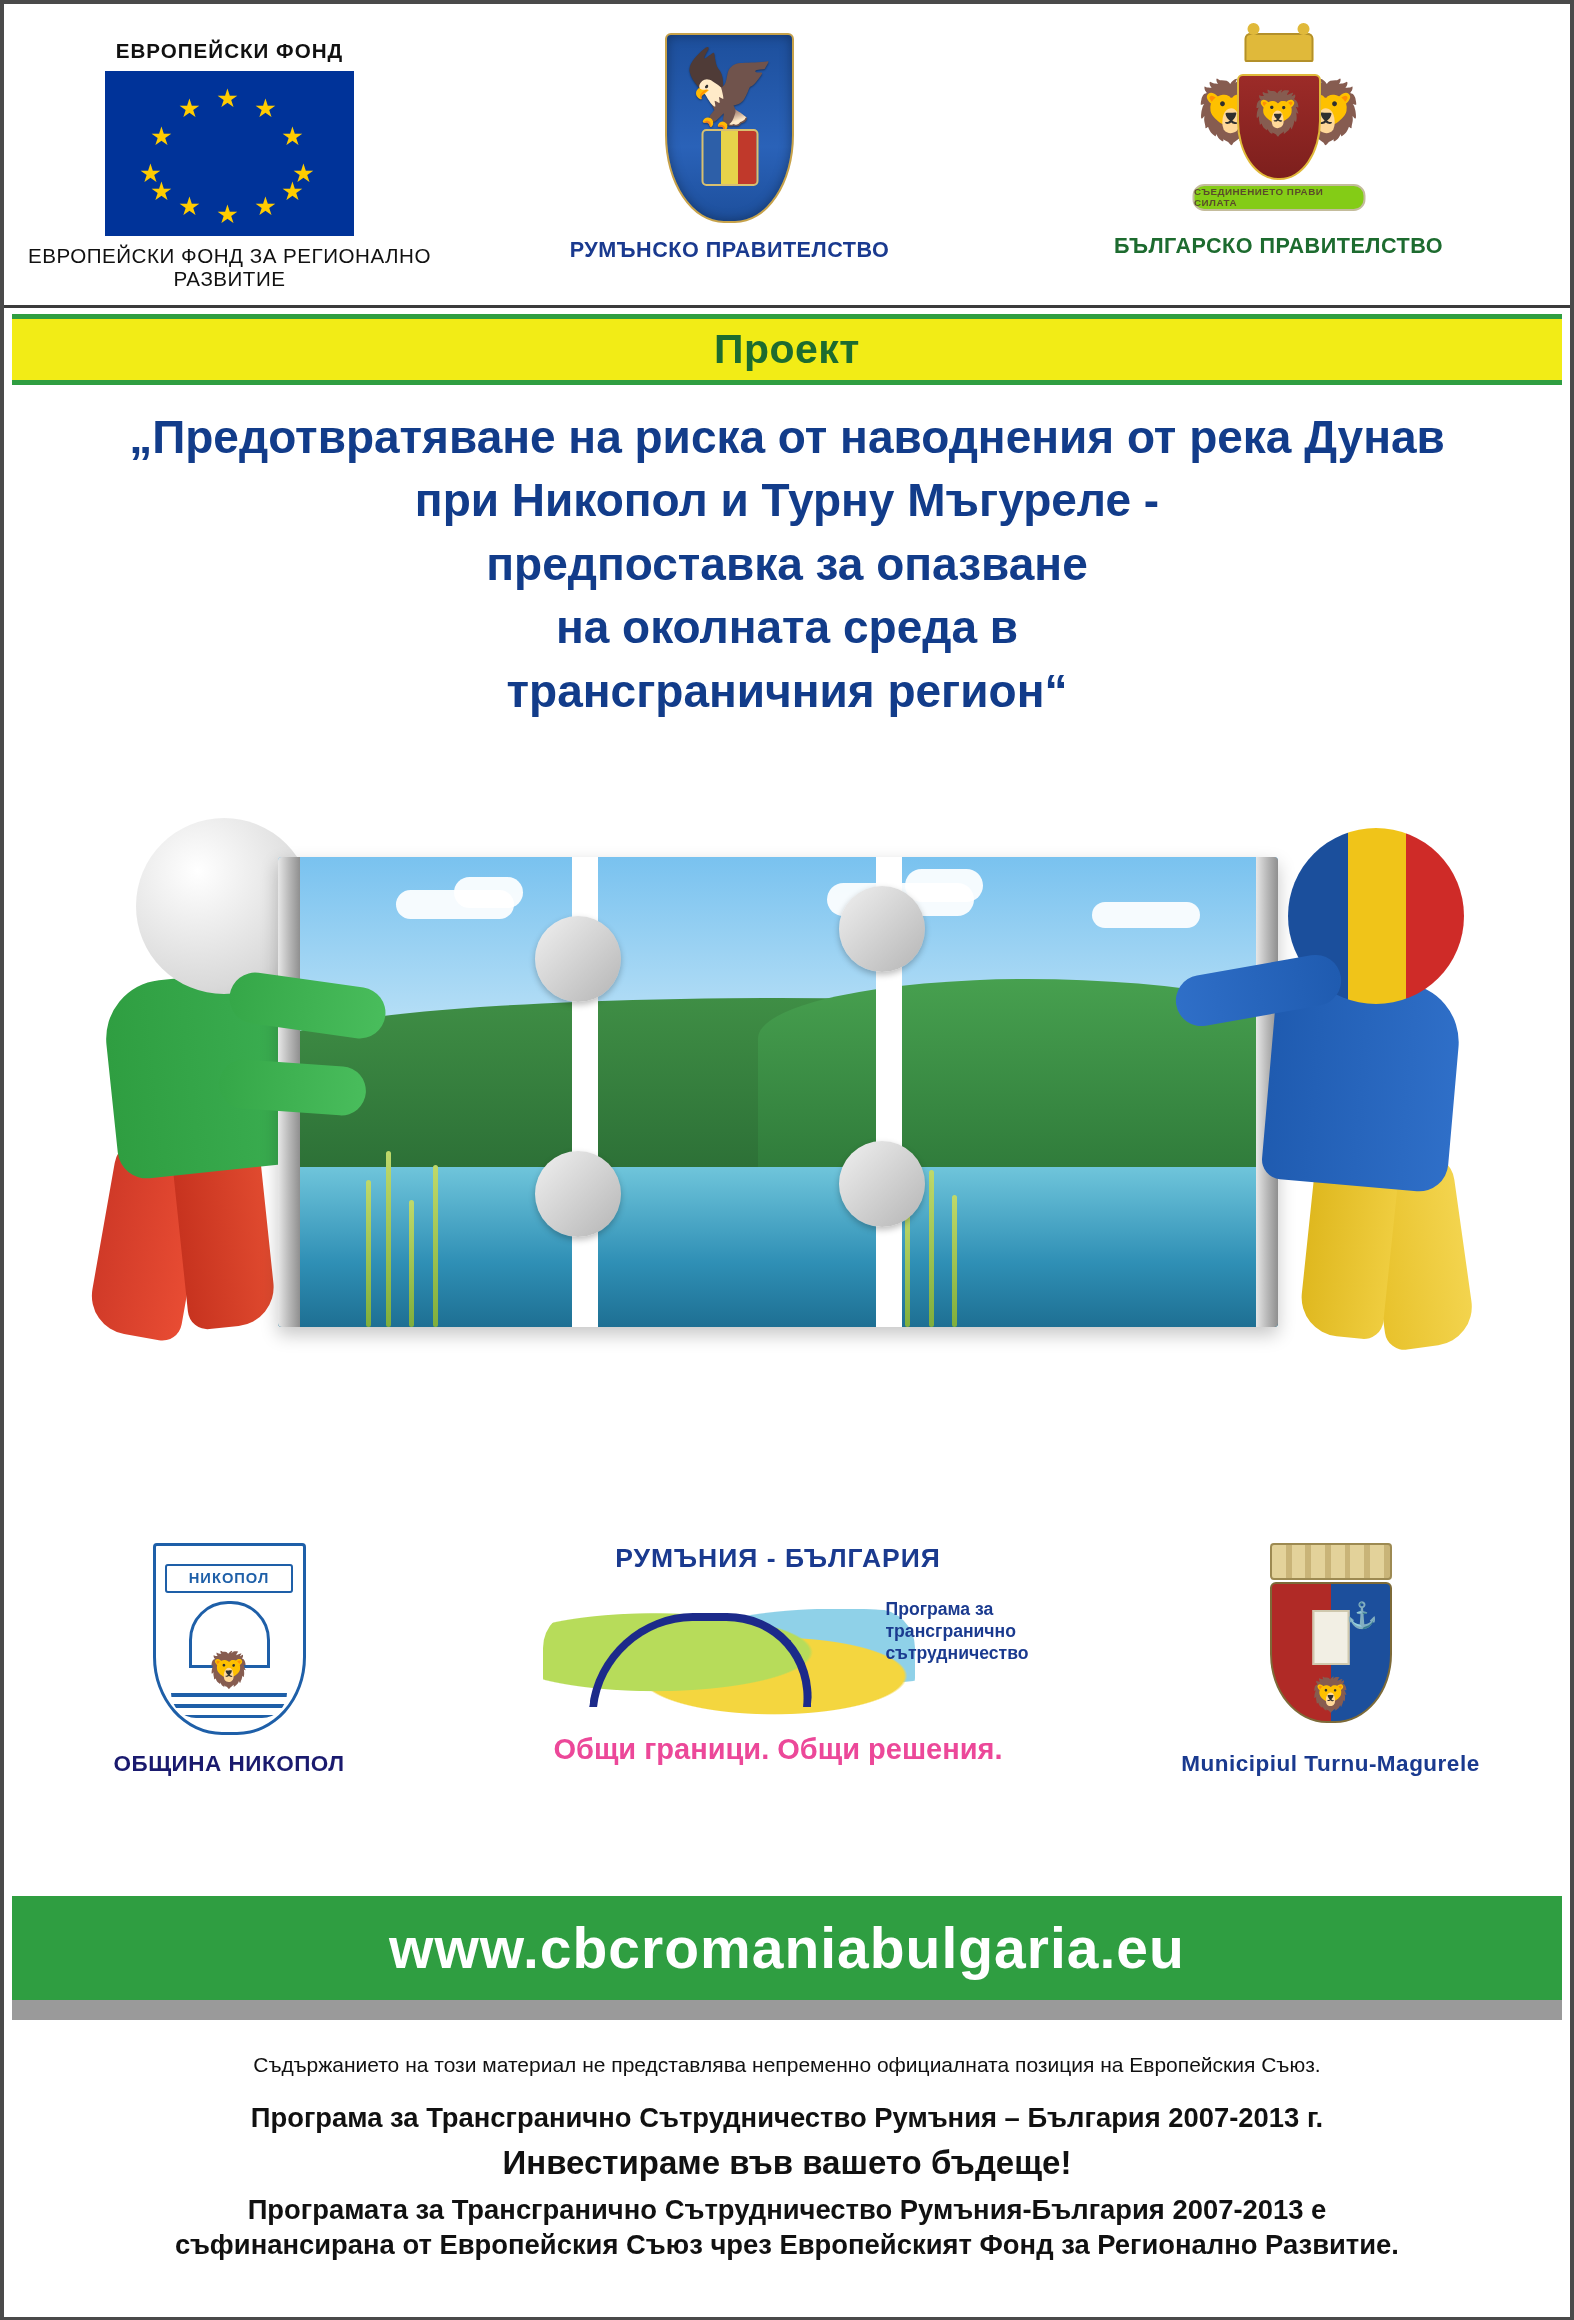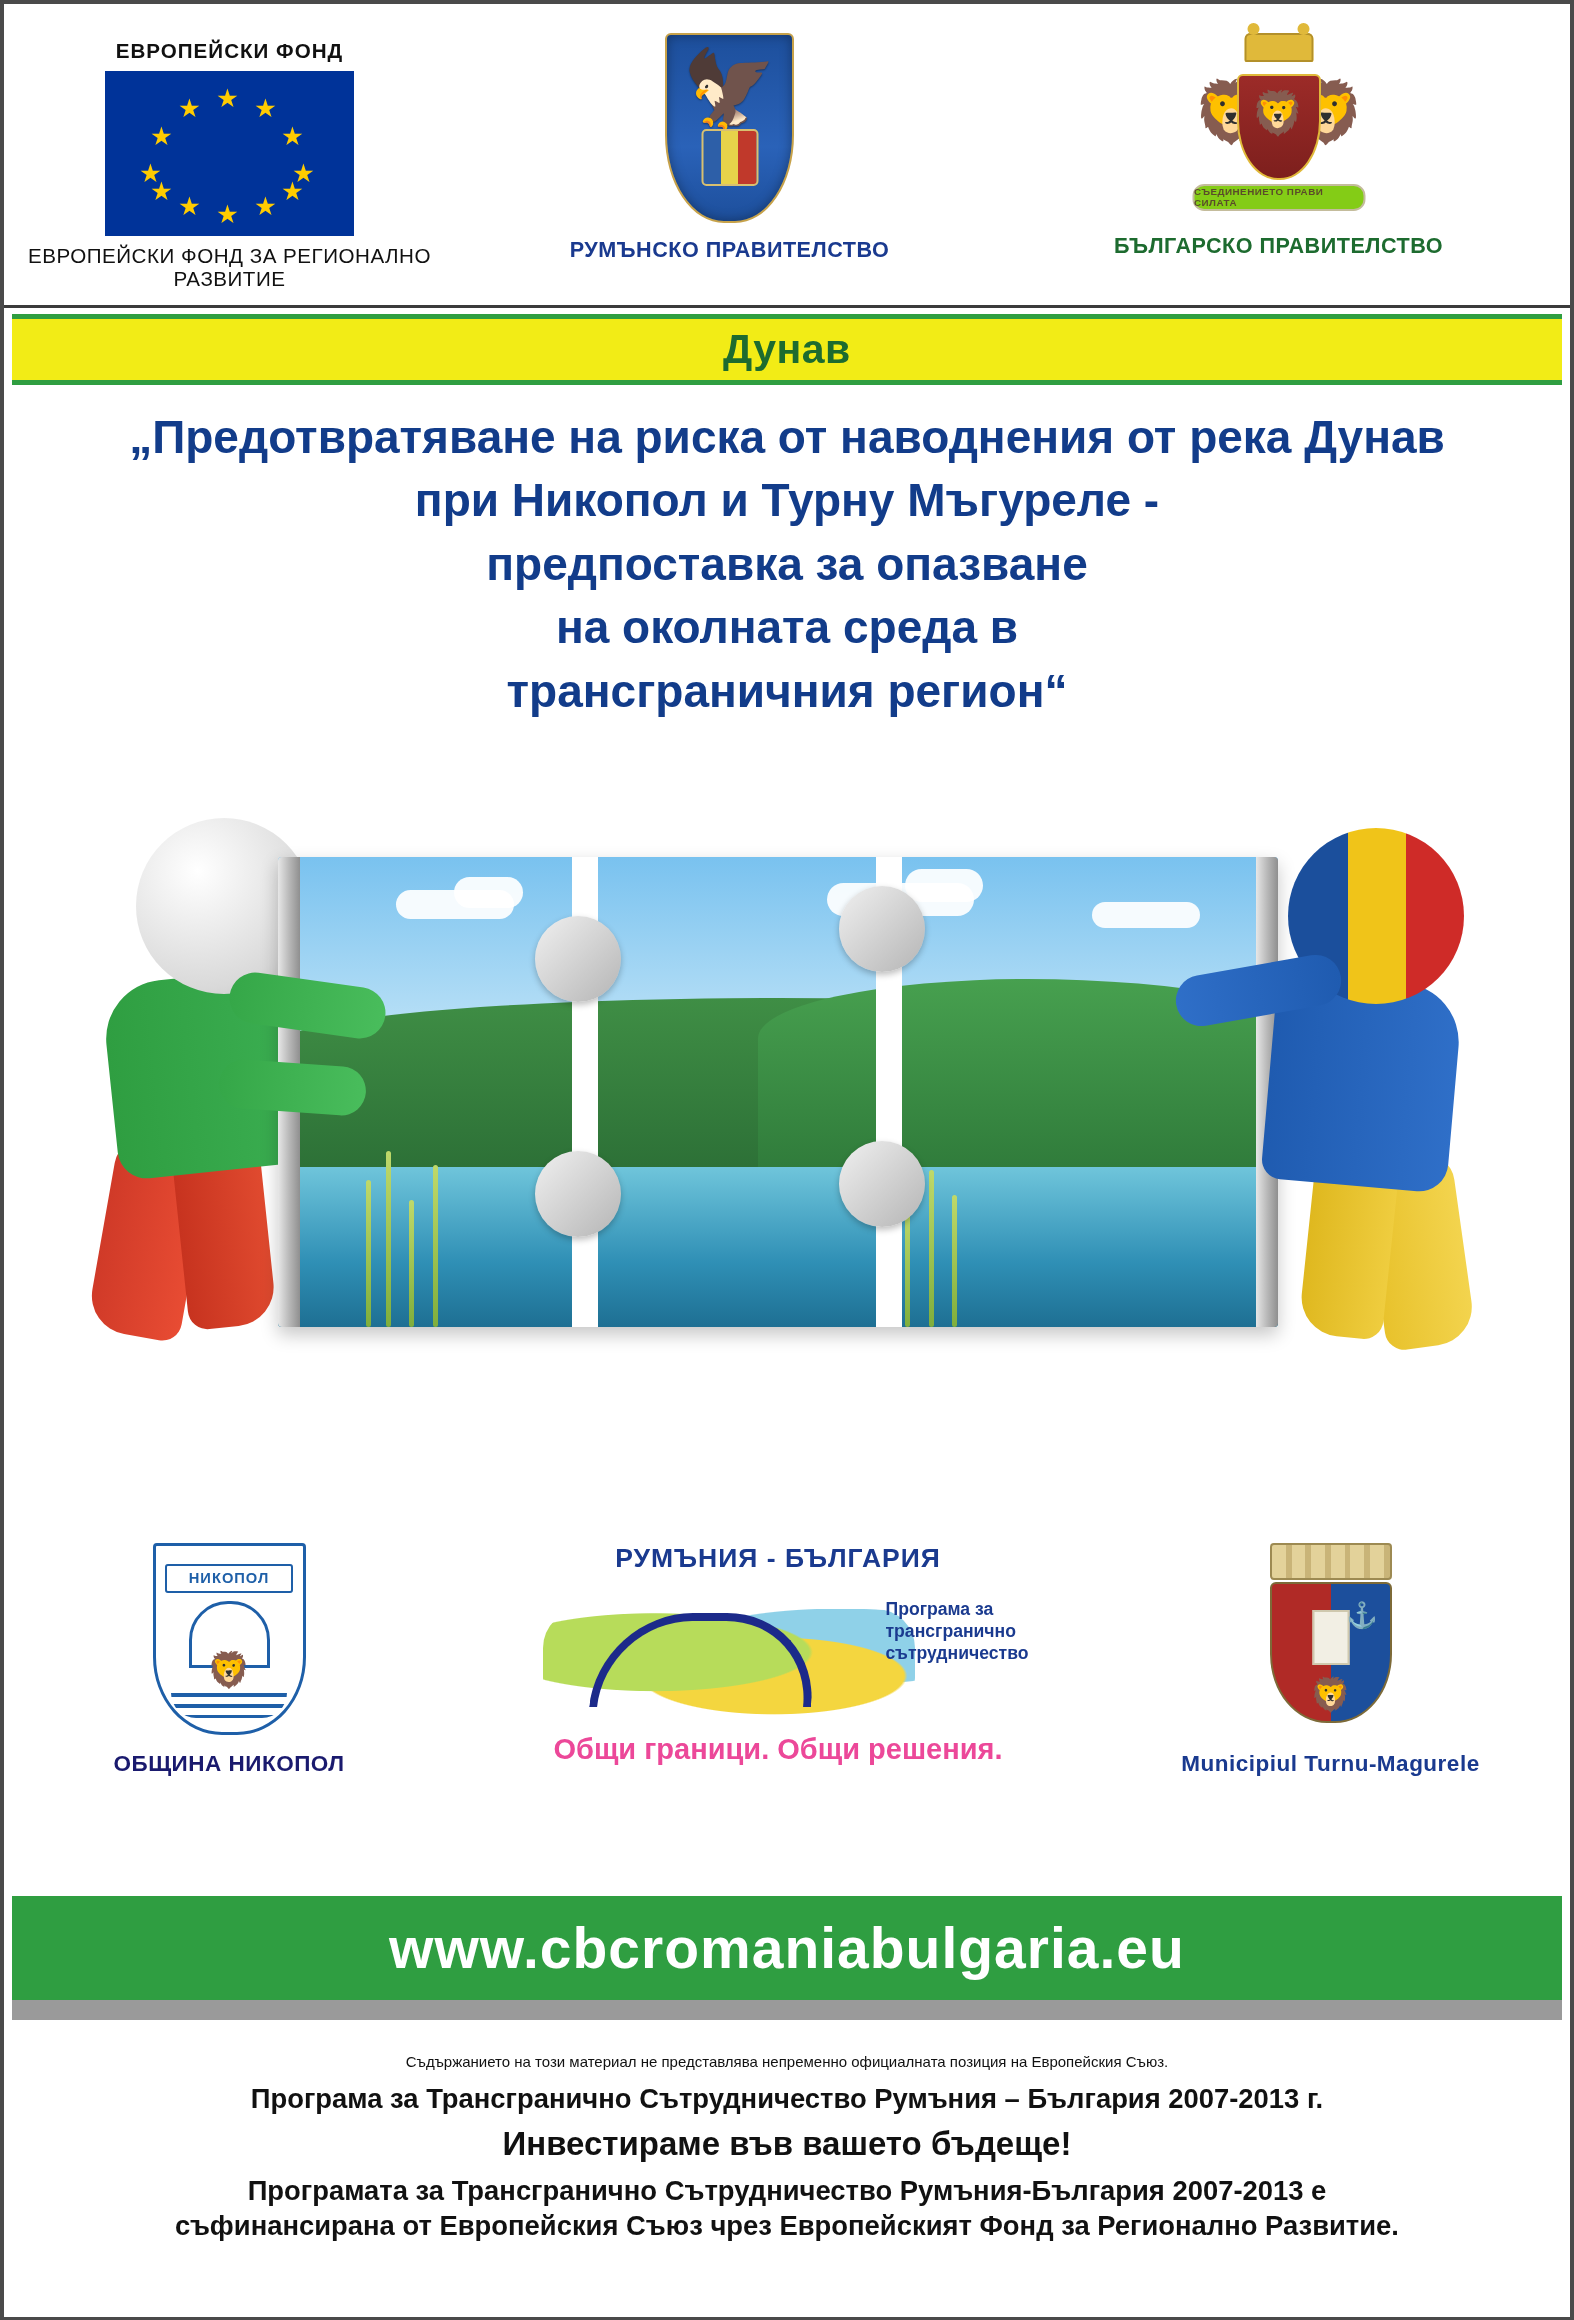--- a/index.html
+++ b/index.html
@@ -475,21 +475,21 @@
   }
 
   
   .footer {
     position: absolute;
     left: 59px; top: 2049px;
     width: calc(100% - 118px);
     text-align: center;
     color: #111;
   }
-  .footer .f1 { font-size: 15px; margin-bottom: 13px; }
+  .footer .f1 { font-size: 21px; margin-bottom: 25px; }
   .footer .f2 { font-size: 27.4px; font-weight: bold; margin-bottom: 9.8px; }
   .footer .f3 { font-size: 33px; font-weight: bold; margin-bottom: 9.8px; }
   .footer .f4 { font-size: 27.4px; font-weight: bold; line-height: 1.28; }
 </style>
 </head>
 <body>
 
 <div class="poster">
 
   <div class="header">
@@ -529,21 +529,21 @@
         <div class="bg-shield">
           <span class="lion">🦁</span>
         </div>
         <div class="bg-ribbon">СЪЕДИНЕНИЕТО ПРАВИ СИЛАТА</div>
       </div>
       <div class="hdr-sub bg">БЪЛГАРСКО ПРАВИТЕЛСТВО</div>
     </div>
   </div>
 
   <div class="yellow-bar">
-    <span class="label">Дунав</span>
+    <span class="label">Проект</span>
   </div>
 
   <div class="title">
     <span class="l1">„Предотвратяване на риска от наводнения от река Дунав</span>
     <span class="l2">при Никопол и Турну Мъгуреле -</span>
     <span class="l3">предпоставка за опазване</span>
     <span class="l4">на околната среда в</span>
     <span class="l5">трансграничния регион“</span>
   </div>
 

